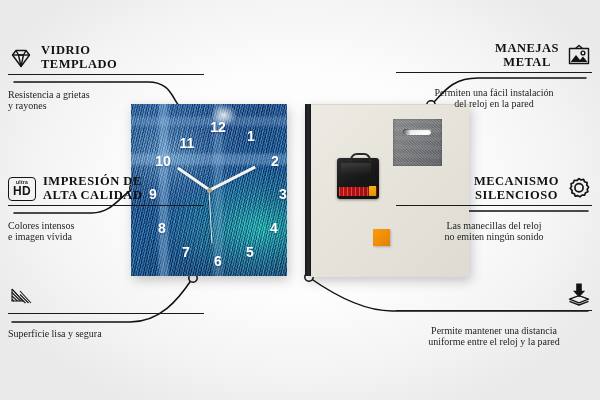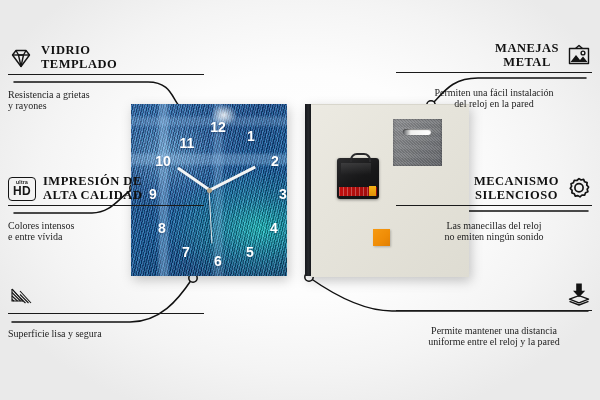--- a/index.html
+++ b/index.html
@@ -370,21 +370,21 @@
     <div class="co-head">
       <div class="ico ico-hd">
         <span class="u">ultra</span>
         <span class="h">HD</span>
       </div>
       <div class="co-title">IMPRESIÓN DE
 ALTA CALIDAD</div>
     </div>
     <div class="co-rule"></div>
     <div class="co-desc">Colores intensos
-e entre vívida</div>
+e imagen vívida</div>
   </div>
 
   <div class="callout left" style="top:284px;">
     <div class="co-head">
       <svg class="ico" viewBox="0 0 26 26">
         <g stroke="#141414" stroke-width="1.1">
           <path d="M4,5 L15,17"></path>
           <path d="M4,8.5 L12.5,17"></path>
           <path d="M4,12 L9.5,17"></path>
           <path d="M4,15.5 L6,17"></path>

